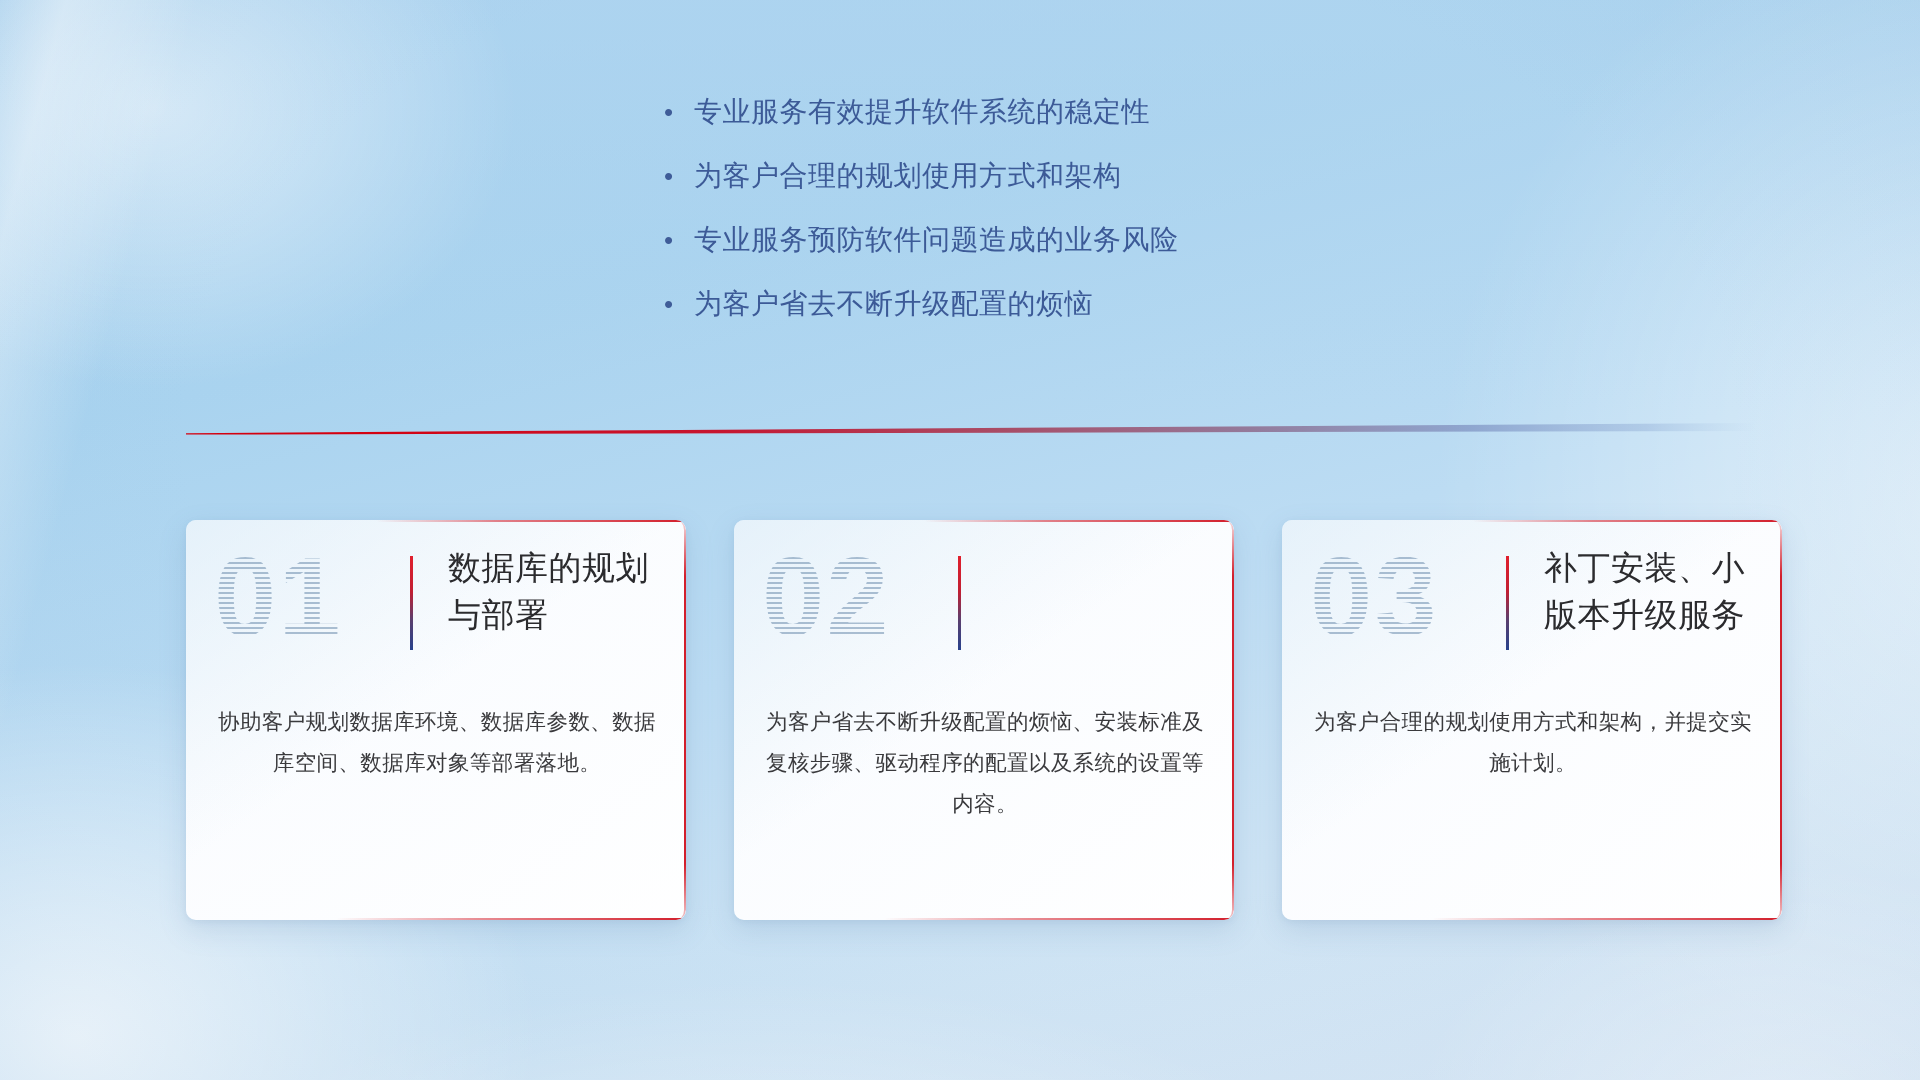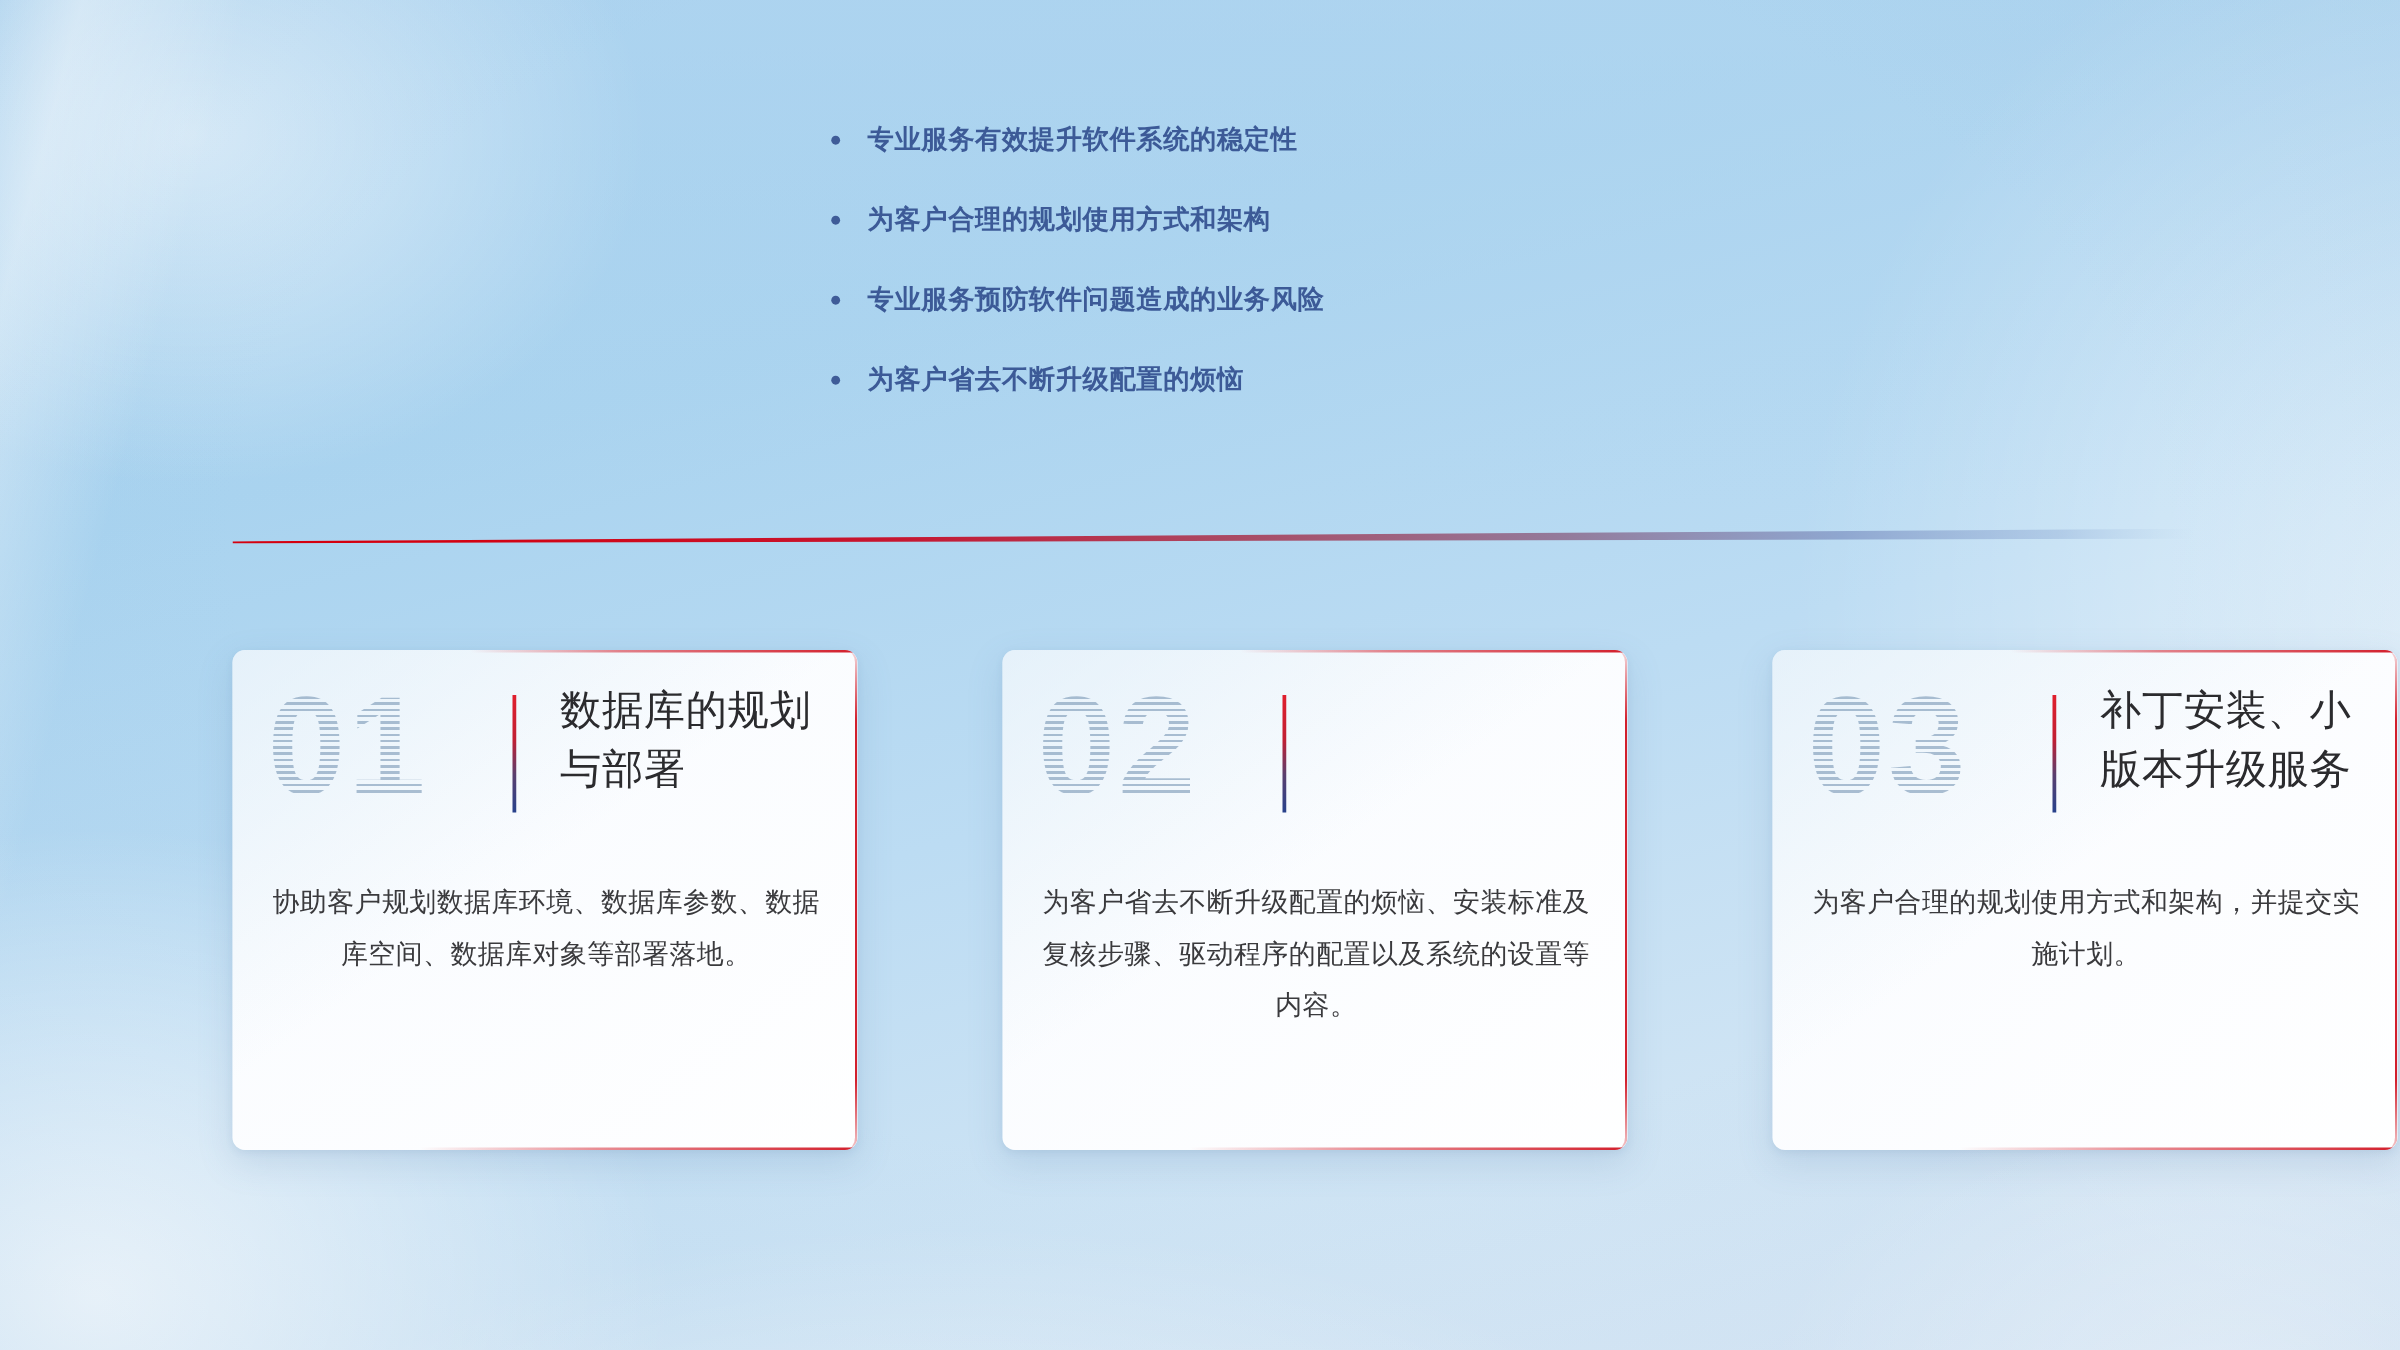--- a/index.html
+++ b/index.html
@@ -49,34 +49,34 @@
   .bullet-row{
     display:flex; align-items:flex-start;
     height:64px;
   }
   .bullet-dot{
     width:34px; flex:0 0 34px;
     color:#3f5c98; font-size:26px; line-height:40px;
     text-align:left; padding-left:4px;
   }
   .bullet-text{
-    font-size:21px; line-height:40px; letter-spacing:.5px;
-    color:#3c5a97; font-weight:700; white-space:nowrap;
+    font-size:28px; line-height:40px; letter-spacing:.5px;
+    color:#3c5a97; font-weight:400; white-space:nowrap;
   }
 
   
   #divider{
     position:absolute; left:186px; top:420px; width:1570px; height:20px;
   }
   #divider svg{ display:block; width:100%; height:100%; }
 
   
   #cards{
     position:absolute; left:186px; top:520px;
-    width:1732px; height:400px;
+    width:1596px; height:400px;
     display:flex; justify-content:space-between;
   }
   .card{
     position:relative; width:500px; height:400px;
     border-radius:10px;
     background:linear-gradient(140deg, rgba(255,255,255,.90) 0%, rgba(252,253,255,.97) 40%, rgba(255,255,255,.99) 100%);
     box-shadow:0 10px 28px rgba(90,130,170,.18), 0 2px 6px rgba(90,130,170,.10);
     overflow:hidden;
   }
   

